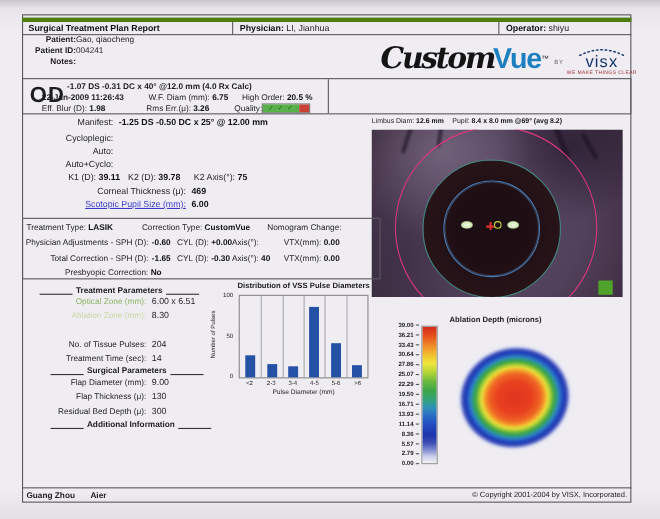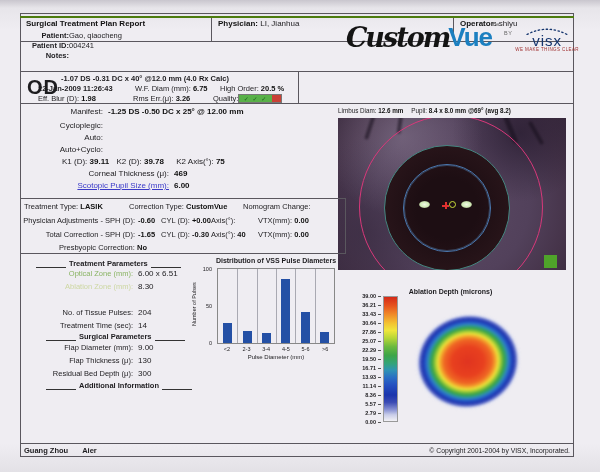--- a/index.html
+++ b/index.html
@@ -3,28 +3,28 @@
 <meta charset="utf-8">
 <style>
   html,body{margin:0;padding:0}
   body{width:600px;height:472px;position:relative;overflow:hidden;
        background:linear-gradient(180deg,#c9c6ce 0,#e7e5ea 8px,#efedf2 30px,#efedf2 94%,#e3e1e6 100%);
        font-family:"Liberation Sans",sans-serif;color:#1d1c1f;}
   *{box-sizing:border-box}
   b{color:#111}
   #frame{position:absolute;left:20px;top:13px;width:554px;height:444px;border:1px solid #5a575e;background:transparent}
   
-  #hdrbar{position:absolute;left:-1px;top:2px;width:554px;height:26px;border-top:2px solid #4d7c0f;border-bottom:1px solid #5a575e;display:flex;font-size:8px;line-height:10px}
+  #hdrbar{position:absolute;left:-1px;top:2px;width:554px;height:16px;border-top:4px solid #4d7c0f;border-bottom:1px solid #5a575e;display:flex;font-size:8px;line-height:10px}
   .hcell{padding:1px 0 0 6px;border-right:1px solid #5a575e;height:100%}
   .hc1{width:192px}.hc2{width:242px}.hc3{width:120px;border-right:none}
   
   .prow{position:absolute;font-size:7.5px;white-space:nowrap}
   .prow .plab{display:inline-block;width:44px;text-align:right;font-weight:bold;margin-right:0}
   
-  #logo{position:absolute;left:300px;top:8px;width:258px;height:40px;display:flex;justify-content:flex-end}
+  #logo{position:absolute;left:300px;top:19px;width:258px;height:40px;display:flex;align-items:center;justify-content:flex-end}
   .lg-custom{font-family:"DejaVu Serif",serif;font-style:italic;font-weight:bold;font-size:27px;letter-spacing:-2px;color:#141414}
   .lg-vue{font-size:26px;font-weight:bold;color:#1b7fc0;letter-spacing:-1px;margin-left:-1px}
   .lg-tm{font-size:7px;color:#333;vertical-align:14px}
   .lg-by{font-size:5.5px;color:#666;margin:8px 3px 0 5px;letter-spacing:.5px}
   .visx-wrap{display:flex;flex-direction:column;align-items:center;margin-top:6px}
   .visx-txt{font-size:15px;font-weight:normal;color:#15356e;letter-spacing:1px;line-height:11px}
   .visx-tag{font-size:4.5px;color:#a03030;letter-spacing:.4px;margin-top:1px}
   
   #odbox{position:absolute;left:-1px;top:57px;width:554px;height:33px;border:1px solid #5a575e}
   #oddiv{position:absolute;left:277px;top:0;width:1px;height:100%;background:#5a575e}

